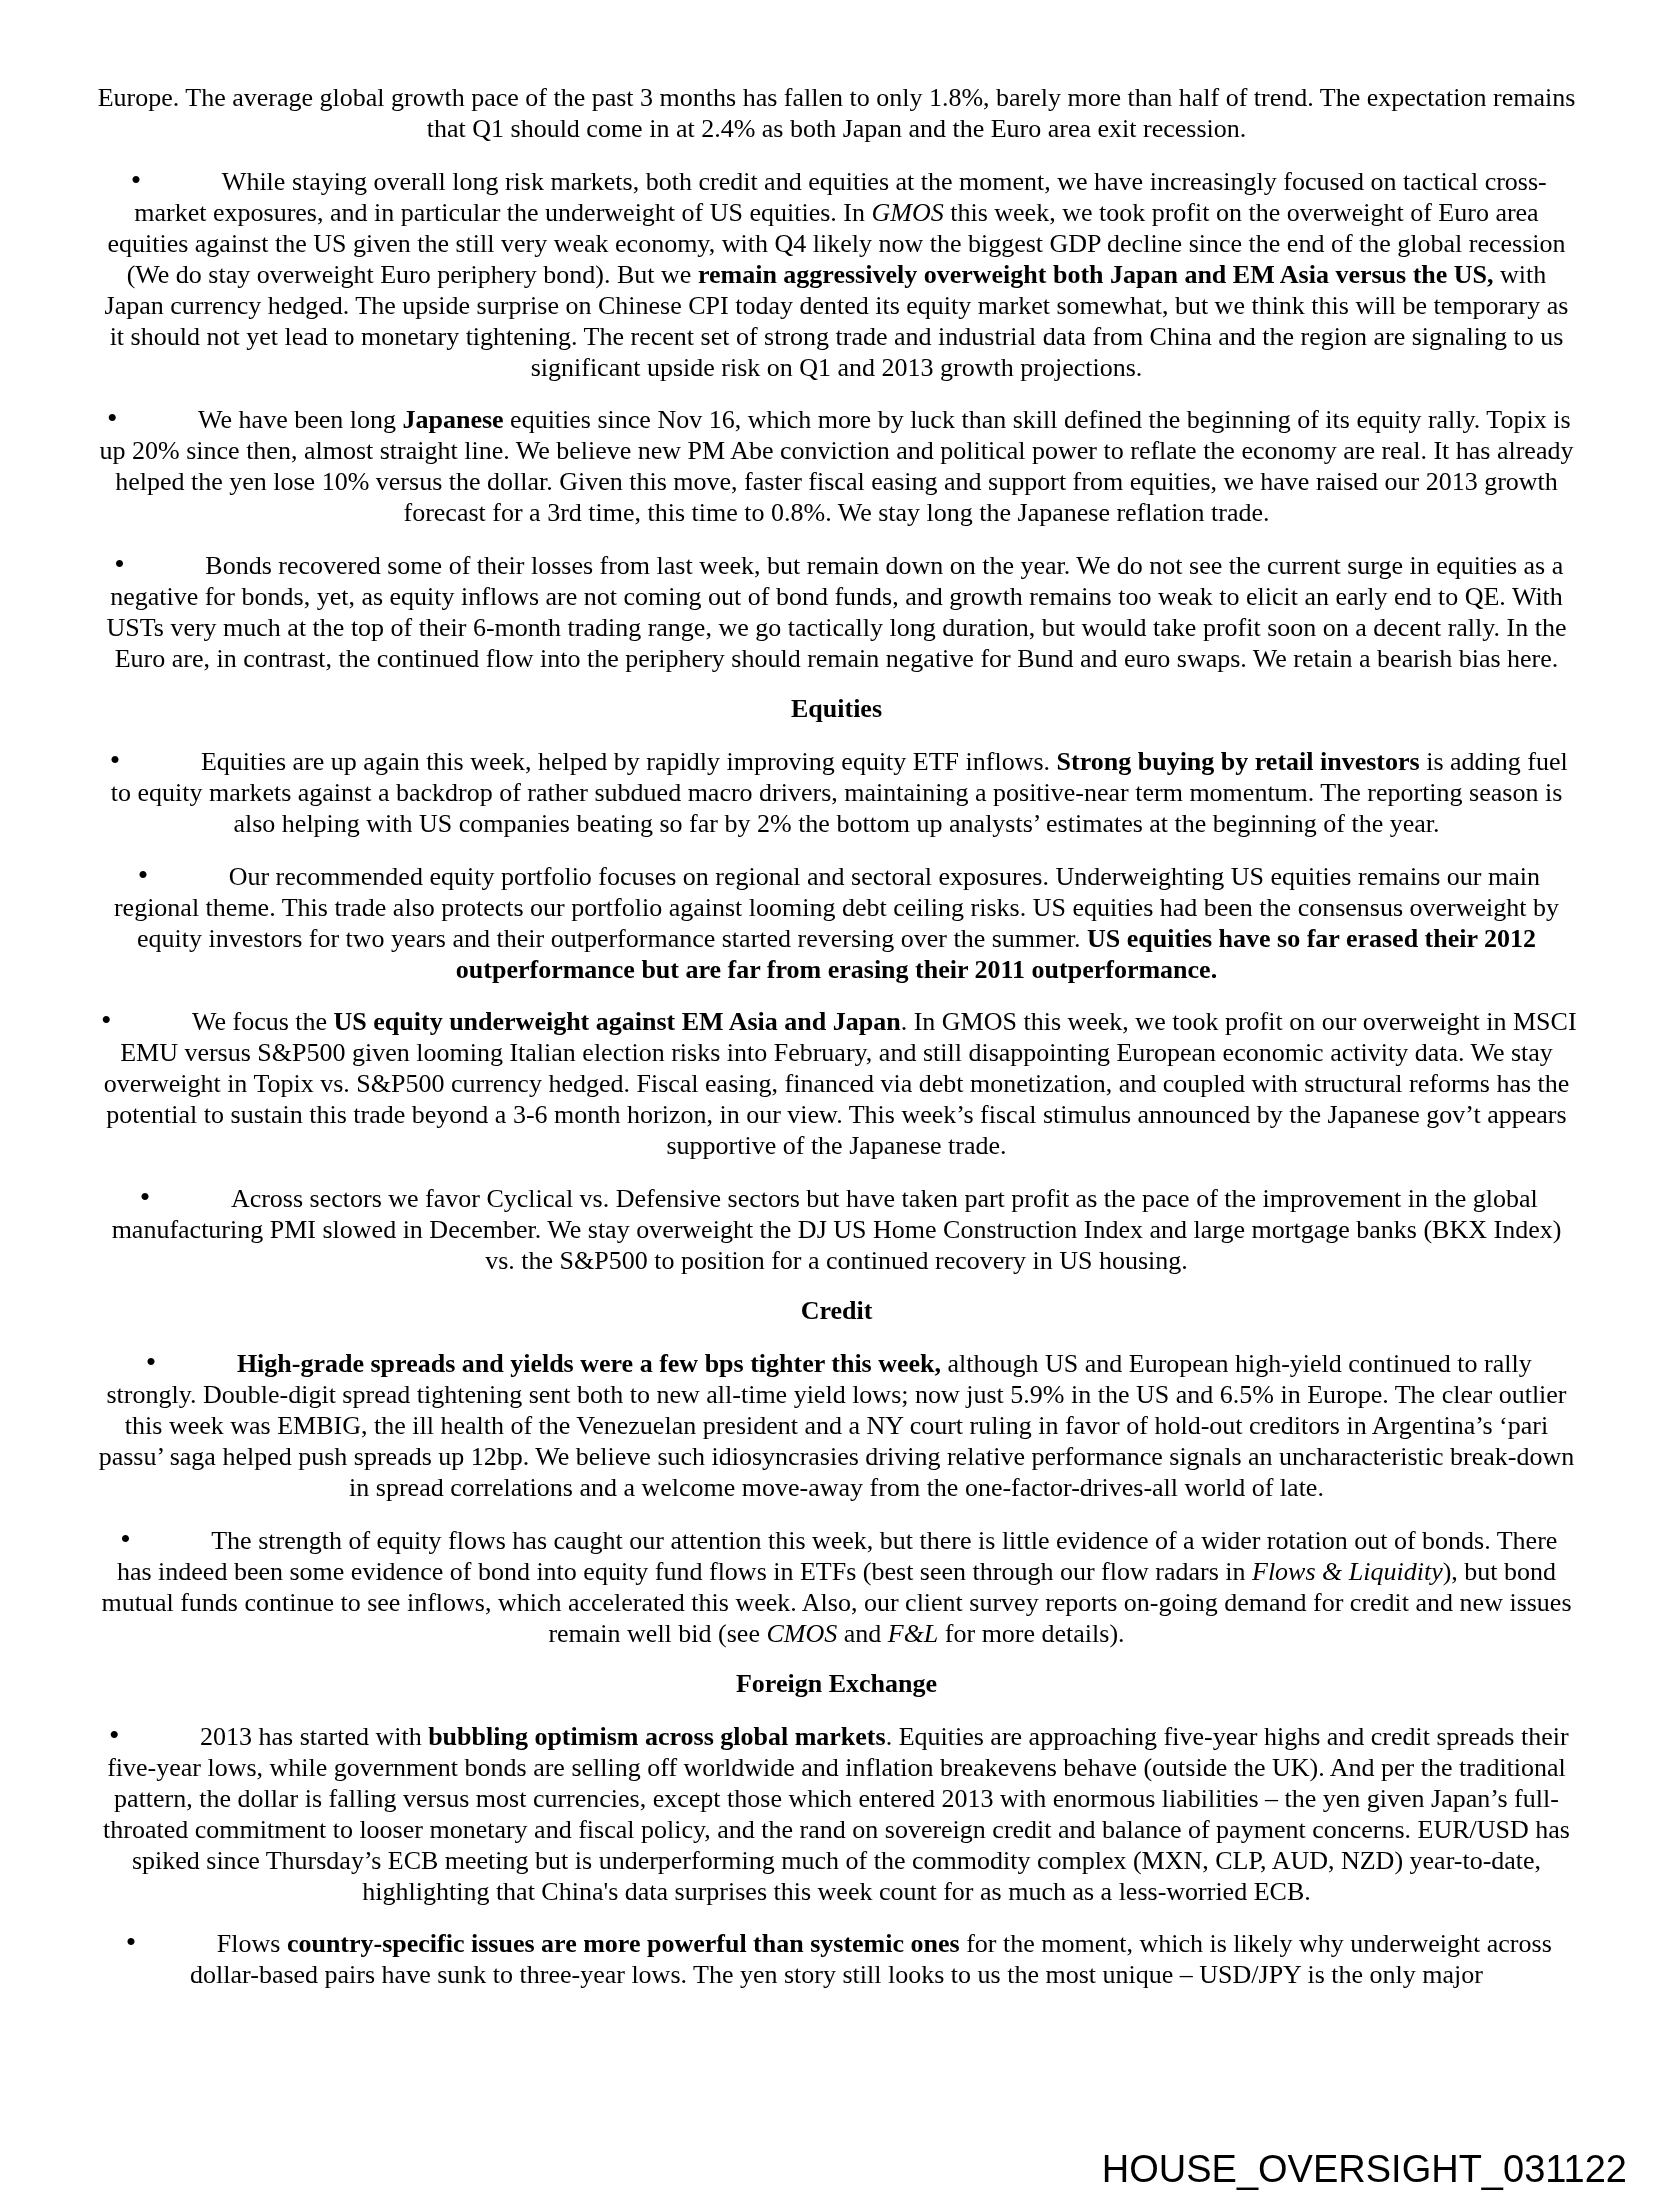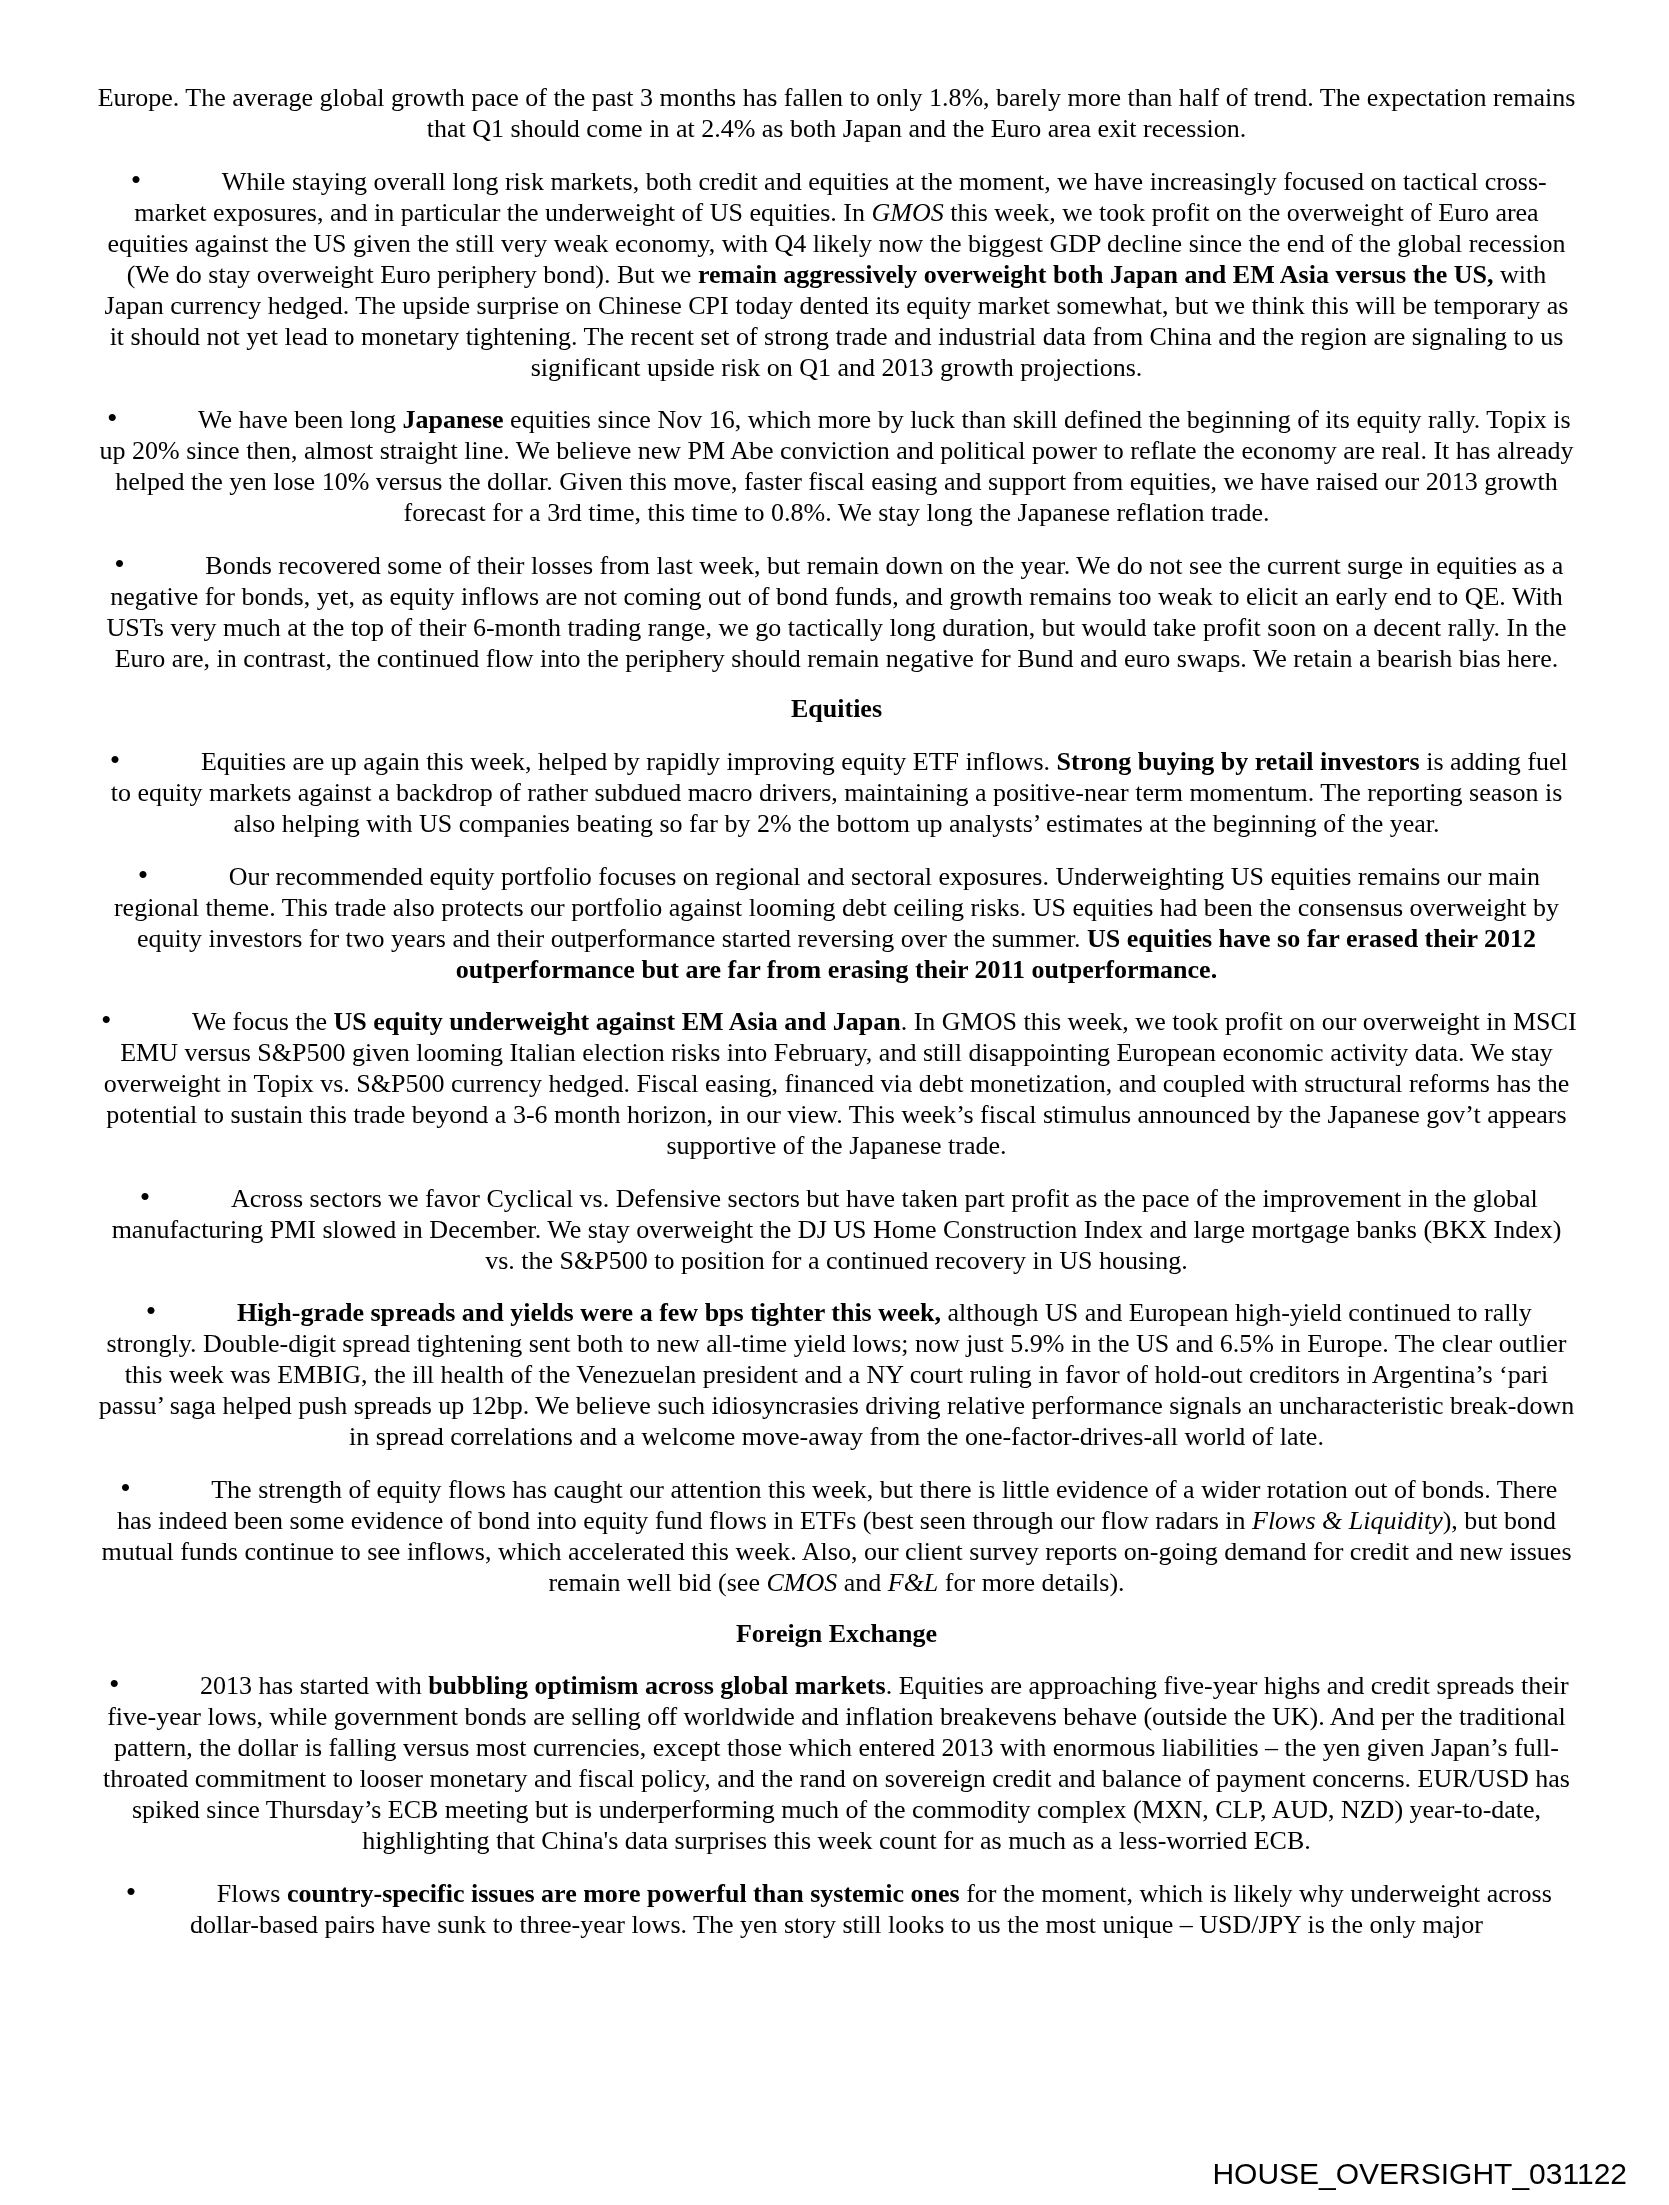--- a/index.html
+++ b/index.html
@@ -44,38 +44,39 @@
     width: 76px;
     height: 0.7px;
   }
   .bold { font-weight: bold; }
   .italic { font-style: italic; }
   .footer {
     position: absolute;
     right: 42px;
     bottom: 14.4px;
     font-family: "Liberation Sans", sans-serif;
-    font-size: 30px;
+    font-size: 38px;
     color: #000000;
   }
 </style>
 </head>
 <body>
 
 <div class="page">
   <div class="content">
       <p class="paragraph"><span>Europe. The average global growth pace of the past 3 months has fallen to only 1.8%, barely more than half of trend. The expectation remains that Q1 should come in at 2.4% as both Japan and the Euro area exit recession.</span></p>
       <p class="bullet"><span class="bullet-marker">•</span><span class="tab"></span><span>While staying overall long risk markets, both credit and equities at the moment, we have increasingly focused on tactical cross-market exposures, and in particular the underweight of US equities. In </span><span class="italic">GMOS</span><span> this week, we took profit on the overweight of Euro area equities against the US given the still very weak economy, with Q4 likely now the biggest GDP decline since the end of the global recession (We do stay overweight Euro periphery bond). But we </span><span class="bold">remain aggressively overweight both Japan and EM Asia versus the US,</span><span> with Japan currency hedged. The upside surprise on Chinese CPI today dented its equity market somewhat, but we think this will be temporary as it should not yet lead to monetary tightening. The recent set of strong trade and industrial data from China and the region are signaling to us significant upside risk on Q1 and 2013 growth projections.</span></p>
       <p class="bullet"><span class="bullet-marker">•</span><span class="tab"></span><span>We have been long </span><span class="bold">Japanese</span><span> equities since Nov 16, which more by luck than skill defined the beginning of its equity rally. Topix is up 20% since then, almost straight line. We believe new PM Abe conviction and political power to reflate the economy are real. It has already helped the yen lose 10% versus the dollar. Given this move, faster fiscal easing and support from equities, we have raised our 2013 growth forecast for a 3rd time, this time to 0.8%. We stay long the Japanese reflation trade.</span></p>
       <p class="bullet"><span class="bullet-marker">•</span><span class="tab"></span><span>Bonds recovered some of their losses from last week, but remain down on the year. We do not see the current surge in equities as a negative for bonds, yet, as equity inflows are not coming out of bond funds, and growth remains too weak to elicit an early end to QE. With USTs very much at the top of their 6-month trading range, we go tactically long duration, but would take profit soon on a decent rally. In the Euro are, in contrast, the continued flow into the periphery should remain negative for Bund and euro swaps. We retain a bearish bias here.</span></p>
       <h2 class="heading"><span>Equities</span></h2>
       <p class="bullet"><span class="bullet-marker">•</span><span class="tab"></span><span>Equities are up again this week, helped by rapidly improving equity ETF inflows. </span><span class="bold">Strong buying by retail investors</span><span> is adding fuel to equity markets against a backdrop of rather subdued macro drivers, maintaining a positive-near term momentum. The reporting season is also helping with US companies beating so far by 2% the bottom up analysts’ estimates at the beginning of the year.</span></p>
       <p class="bullet"><span class="bullet-marker">•</span><span class="tab"></span><span>Our recommended equity portfolio focuses on regional and sectoral exposures. Underweighting US equities remains our main regional theme. This trade also protects our portfolio against looming debt ceiling risks. US equities had been the consensus overweight by equity investors for two years and their outperformance started reversing over the summer. </span><span class="bold">US equities have so far erased their 2012 outperformance but are far from erasing their 2011 outperformance.</span></p>
       <p class="bullet"><span class="bullet-marker">•</span><span class="tab"></span><span>We focus the </span><span class="bold">US equity underweight against EM Asia and Japan</span><span>. In GMOS this week, we took profit on our overweight in MSCI EMU versus S&amp;P500 given looming Italian election risks into February, and still disappointing European economic activity data. We stay overweight in Topix vs. S&amp;P500 currency hedged. Fiscal easing, financed via debt monetization, and coupled with structural reforms has the potential to sustain this trade beyond a 3-6 month horizon, in our view. This week’s fiscal stimulus announced by the Japanese gov’t appears supportive of the Japanese trade.</span></p>
       <p class="bullet"><span class="bullet-marker">•</span><span class="tab"></span><span>Across sectors we favor Cyclical vs. Defensive sectors but have taken part profit as the pace of the improvement in the global manufacturing PMI slowed in December. We stay overweight the DJ US Home Construction Index and large mortgage banks (BKX Index) vs. the S&amp;P500 to position for a continued recovery in US housing.</span></p>
+      <h2 class="heading"><span>Credit</span></h2>
       <p class="bullet"><span class="bullet-marker">•</span><span class="tab"></span><span class="bold">High-grade spreads and yields were a few bps tighter this week,</span><span> although US and European high-yield continued to rally strongly. Double-digit spread tightening sent both to new all-time yield lows; now just 5.9% in the US and 6.5% in Europe. The clear outlier this week was EMBIG, the ill health of the Venezuelan president and a NY court ruling in favor of hold-out creditors in Argentina’s ‘pari passu’ saga helped push spreads up 12bp. We believe such idiosyncrasies driving relative performance signals an uncharacteristic break-down in spread correlations and a welcome move-away from the one-factor-drives-all world of late.</span></p>
       <p class="bullet"><span class="bullet-marker">•</span><span class="tab"></span><span>The strength of equity flows has caught our attention this week, but there is little evidence of a wider rotation out of bonds. There has indeed been some evidence of bond into equity fund flows in ETFs (best seen through our flow radars in </span><span class="italic">Flows &amp; Liquidity</span><span>), but bond mutual funds continue to see inflows, which accelerated this week. Also, our client survey reports on-going demand for credit and new issues remain well bid (see </span><span class="italic">CMOS</span><span> and </span><span class="italic">F&amp;L</span><span> for more details).</span></p>
       <h2 class="heading"><span>Foreign Exchange</span></h2>
       <p class="bullet"><span class="bullet-marker">•</span><span class="tab"></span><span>2013 has started with </span><span class="bold">bubbling optimism across global markets</span><span>. Equities are approaching five-year highs and credit spreads their five-year lows, while government bonds are selling off worldwide and inflation breakevens behave (outside the UK). And per the traditional pattern, the dollar is falling versus most currencies, except those which entered 2013 with enormous liabilities – the yen given Japan’s full-throated commitment to looser monetary and fiscal policy, and the rand on sovereign credit and balance of payment concerns. EUR/USD has spiked since Thursday’s ECB meeting but is underperforming much of the commodity complex (MXN, CLP, AUD, NZD) year-to-date, highlighting that China's data surprises this week count for as much as a less-worried ECB.</span></p>
       <p class="bullet"><span class="bullet-marker">•</span><span class="tab"></span><span>Flows </span><span class="bold">country-specific issues are more powerful than systemic ones</span><span> for the moment, which is likely why underweight across dollar-based pairs have sunk to three-year lows. The yen story still looks to us the most unique – USD/JPY is the only major</span></p>
     </div>
   <div class="footer">HOUSE_OVERSIGHT_031122</div>
 </div>
 
 

